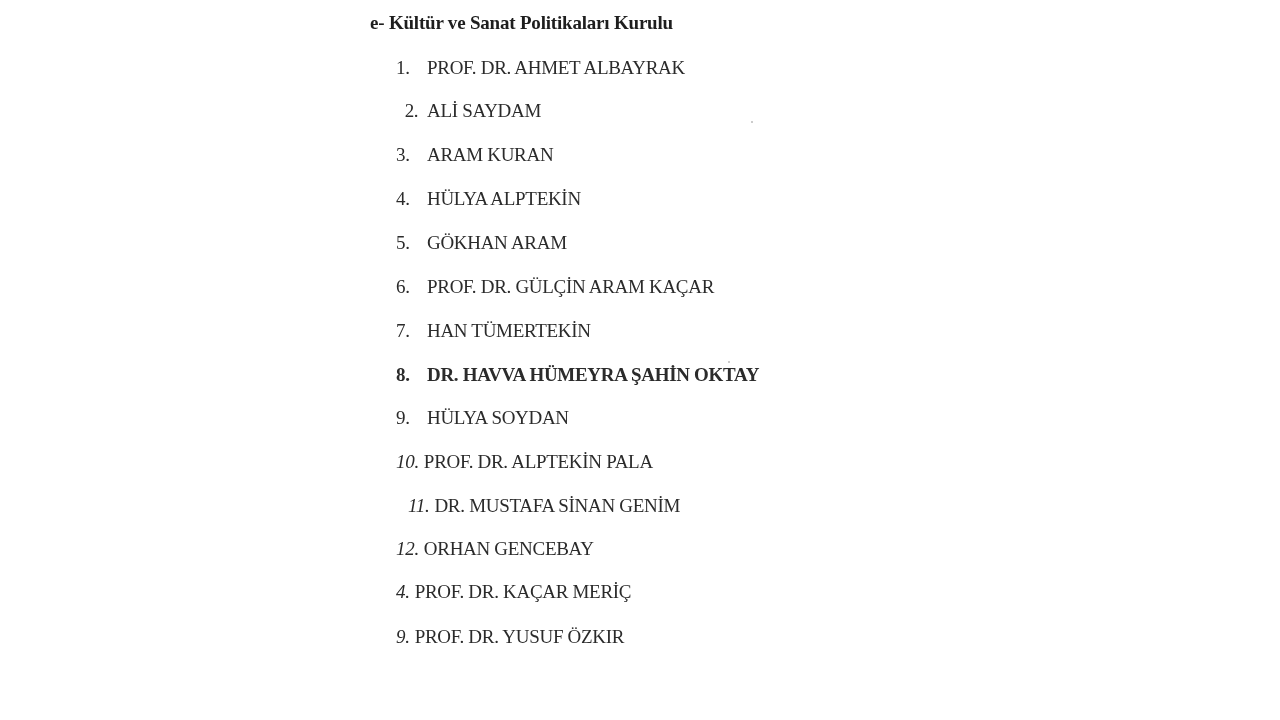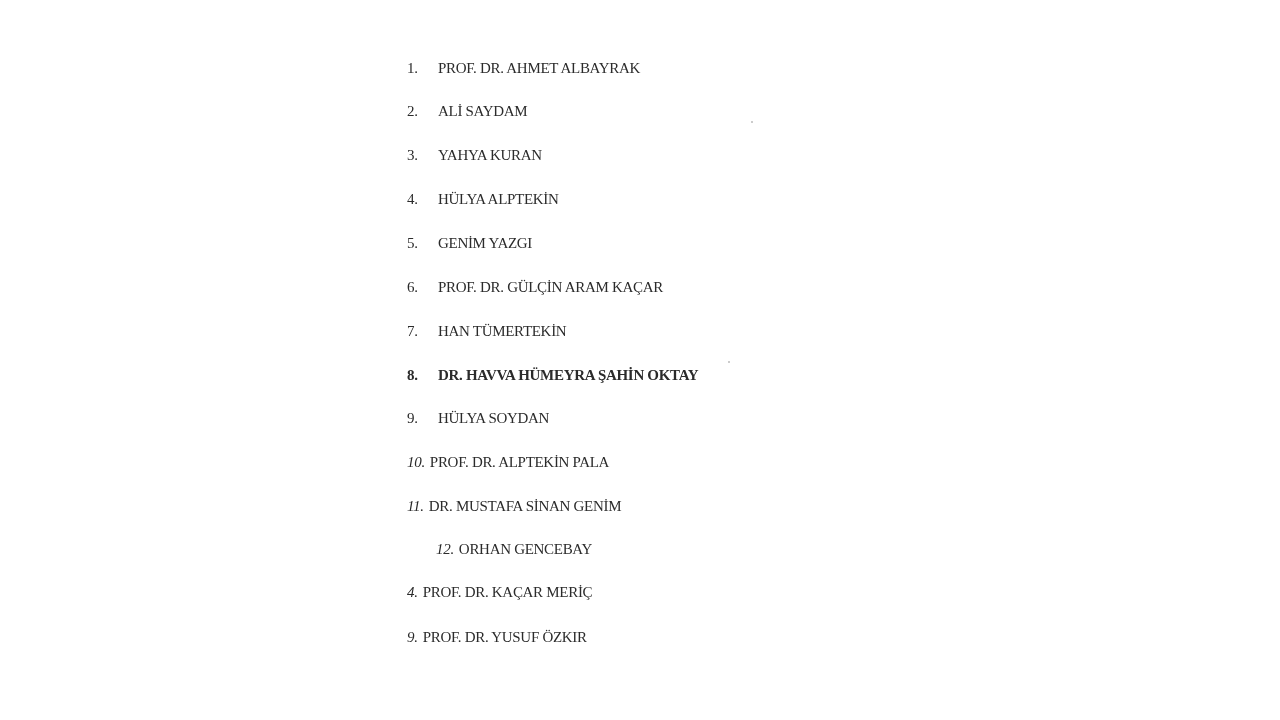--- a/index.html
+++ b/index.html
@@ -31,23 +31,23 @@
     .member-list {
       position: absolute;
       left: 396px;
       top: 56px;
       margin: 0;
       padding: 0;
       list-style: none;
     }
     .member {
       position: absolute;
-      left: 11px;
+      left: 0;
       white-space: nowrap;
-      font-size: 15px;
+      font-size: 19px;
       color: #2b2b2b;
       letter-spacing: -0.3px;
       height: 24px;
       line-height: 24px;
     }
     .member .num {
       display: inline-block;
       width: 31px;
     }
     .member.two-digit .num {
@@ -60,56 +60,57 @@
       width: 2px;
       height: 2px;
       background: #bbbbbb;
       border-radius: 1px;
     }
   </style>
 </head>
 <body>
 
 <div class="page">
+  <div class="heading">e- Kültür ve Sanat Politikaları Kurulu</div>
 
   <ol class="member-list">
     <li class="member" style="top:0px;">
       <span class="num">1.</span><span class="name">PROF. DR. AHMET ALBAYRAK</span>
     </li>
-    <li class="member" style="top:43px;">
+    <li class="member" style="top:43px;text-align:center;">
       <span class="num">2.</span><span class="name">ALİ SAYDAM</span>
     </li>
     <li class="member" style="top:87px;">
-      <span class="num">3.</span><span class="name">YAHYA KURAN</span>
+      <span class="num">3.</span><span class="name">ARAM KURAN</span>
     </li>
     <li class="member" style="top:131px;">
       <span class="num">4.</span><span class="name">HÜLYA ALPTEKİN</span>
     </li>
     <li class="member" style="top:175px;">
-      <span class="num">5.</span><span class="name">GENİM YAZGI</span>
+      <span class="num">5.</span><span class="name">GÖKHAN ARAM</span>
     </li>
     <li class="member" style="top:219px;">
       <span class="num">6.</span><span class="name">PROF. DR. GÜLÇİN ARAM KAÇAR</span>
     </li>
     <li class="member" style="top:263px;">
       <span class="num">7.</span><span class="name">HAN TÜMERTEKİN</span>
     </li>
     <li class="member" style="top:307px;font-weight:bold;">
       <span class="num">8.</span><span class="name">DR. HAVVA HÜMEYRA ŞAHİN OKTAY</span>
     </li>
     <li class="member" style="top:350px;">
       <span class="num">9.</span><span class="name">HÜLYA SOYDAN</span>
     </li>
     <li class="member two-digit" style="top:394px;">
       <span class="num">10.</span><span class="name">PROF. DR. ALPTEKİN PALA</span>
     </li>
-    <li class="member two-digit" style="top:438px;">
+    <li class="member two-digit" style="top:438px;margin-left:12px;">
       <span class="num">11.</span><span class="name">DR. MUSTAFA SİNAN GENİM</span>
     </li>
-    <li class="member two-digit" style="top:481px;margin-left:29px;">
+    <li class="member two-digit" style="top:481px;">
       <span class="num">12.</span><span class="name">ORHAN GENCEBAY</span>
     </li>
     <li class="member two-digit" style="top:524px;">
       <span class="num">4.</span><span class="name">PROF. DR. KAÇAR MERİÇ</span>
     </li>
     <li class="member two-digit" style="top:569px;">
       <span class="num">9.</span><span class="name">PROF. DR. YUSUF ÖZKIR</span>
     </li>
   </ol>
 

